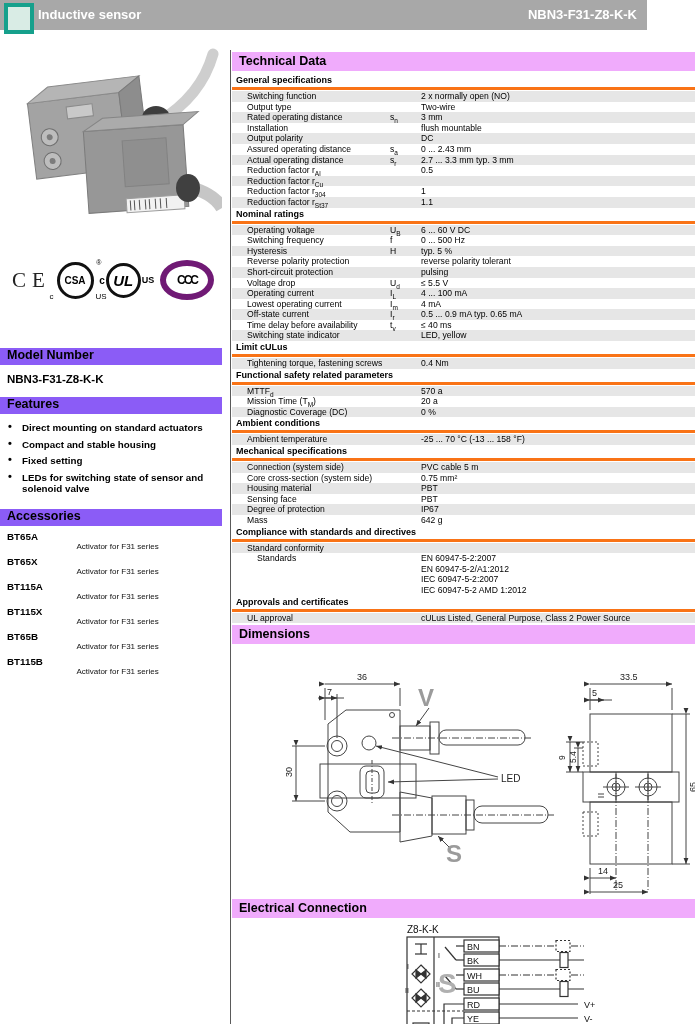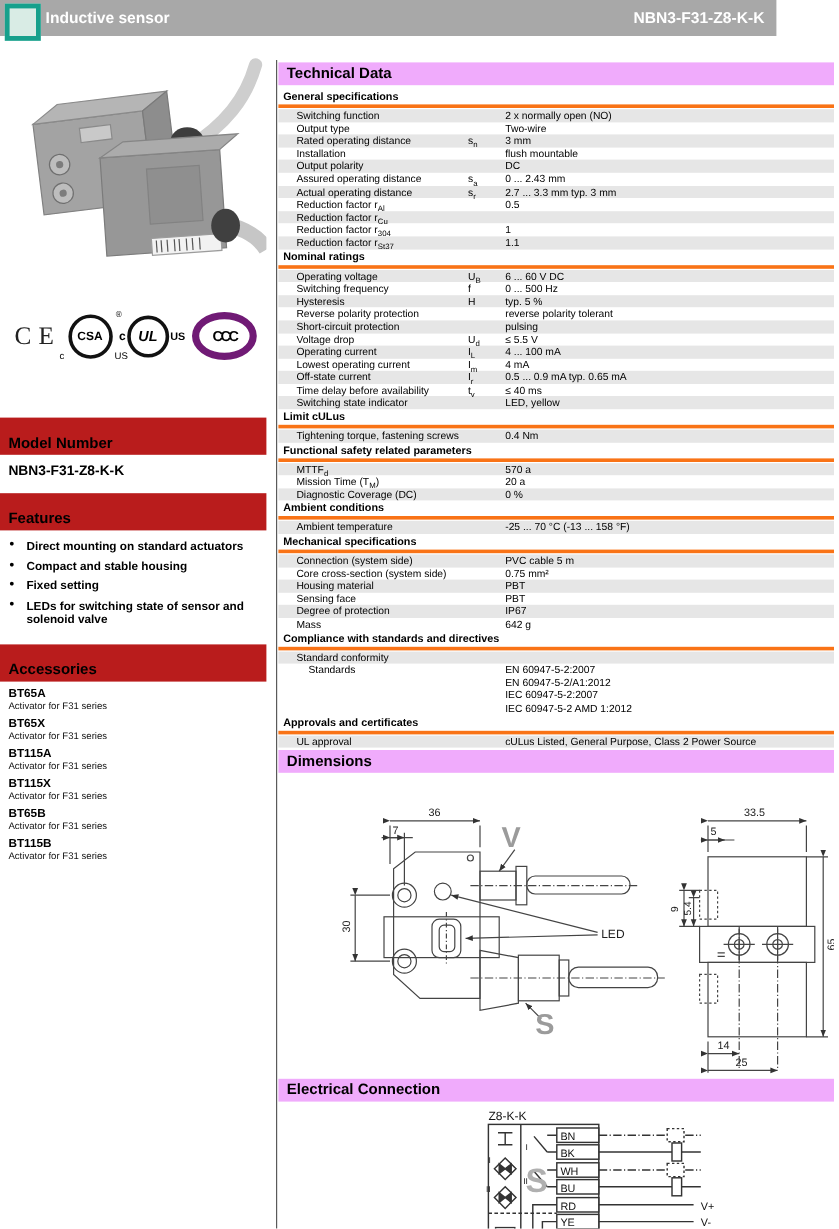--- a/index.html
+++ b/index.html
@@ -8,44 +8,44 @@
   
   .hdr{position:absolute;left:0;top:0;width:647px;height:30px;background:#a8a8a8;}
   .hdr .logo{position:absolute;left:4px;top:3px;width:22px;height:23px;background:#d9ece5;
              border:4px solid #16a08c;box-sizing:content-box;}
   .hdr .ptitle{position:absolute;left:38px;top:7px;font-size:13px;font-weight:bold;color:#fff;}
   .hdr .pnum{position:absolute;right:10px;top:7px;font-size:13px;font-weight:bold;color:#fff;}
   
   .vrule{position:absolute;left:230px;top:50px;width:1px;height:974px;background:#5a5a5a;}
   
   .sidebar{position:absolute;left:0;top:30px;width:228px;}
-  .sbar{background:#b91c1c;font-weight:bold;font-size:12.5px;padding:14px 0 3px 7px;margin-right:6px;}
+  .sbar{background:#8b5cf6;font-weight:bold;font-size:12.5px;padding:0 0 3px 7px;margin-right:6px;}
   .photo{display:block;margin:18px 0 0 6px;}
   .logos{display:flex;align-items:center;justify-content:space-between;margin:14px 14px 0 12px;height:52px;}
   .ce{font-size:21px;letter-spacing:6px;color:#222;font-family:Liberation Serif, serif;}
   .mark{position:relative;}
   .csa-circ{width:31px;height:31px;border:3px solid #111;border-radius:50%;display:flex;align-items:center;justify-content:center;
             font-weight:bold;font-size:10px;}
   .csa-c{position:absolute;left:-7px;bottom:-2px;font-size:8px;}
   .csa-us{position:absolute;right:-13px;bottom:-2px;font-size:8px;}
   .csa-reg{position:absolute;right:-8px;top:-3px;font-size:7px;}
   .ul-wrap{display:flex;align-items:center;}
   .ul-c{font-size:10px;font-weight:bold;margin-right:1px;}
   .ul-circ{width:29px;height:29px;border:3px solid #111;border-radius:50%;display:flex;align-items:center;justify-content:center;
-           font-weight:bold;font-size:12px;font-style:italic;}
+           font-weight:bold;font-size:15px;font-style:italic;}
   .ul-us{font-size:9px;font-weight:bold;margin-left:1px;}
   .ccc{width:42px;height:28px;border:6px solid #701a75;border-radius:50%;display:flex;align-items:center;justify-content:center;
        font-weight:bold;font-size:12px;letter-spacing:-2px;}
   .model-val{font-weight:bold;font-size:11.5px;margin:8px 0 0 7px;}
   .feat-list{margin:8px 0 0 0;padding:0;list-style:none;}
   .feat-list li{position:relative;padding:0 10px 5px 22px;font-weight:bold;font-size:9.8px;line-height:11.5px;}
   .feat-list li:before{content:"•";position:absolute;left:8px;top:-1px;font-size:11px;}
   .acc-item{margin:6px 0 0 7px;}
   .acc-name{font-weight:bold;font-size:9.8px;line-height:10px;}
-  .acc-desc{font-size:8px;line-height:9px;color:#111;}
+  .acc-desc{font-size:8px;line-height:9px;color:#111;text-align:center;}
   .mt-model{margin-top:42px;}
   .mt-feat{margin-top:12px;}
   .mt-acc{margin-top:9px;}
   
   .main{position:absolute;left:232px;top:52px;width:463px;}
   .hbar{background:#f0abfc;font-weight:bold;font-size:12.5px;padding:2px 0 3px 7px;}
   .ttable{margin-top:3px;}
   .sec-title{font-weight:bold;font-size:9px;line-height:11px;padding:1px 0 1px 4px;
              border-bottom:3px solid #f97316;margin-bottom:1px;}
   .trow{display:flex;font-size:8.6px;line-height:10.6px;min-height:10.6px;}

